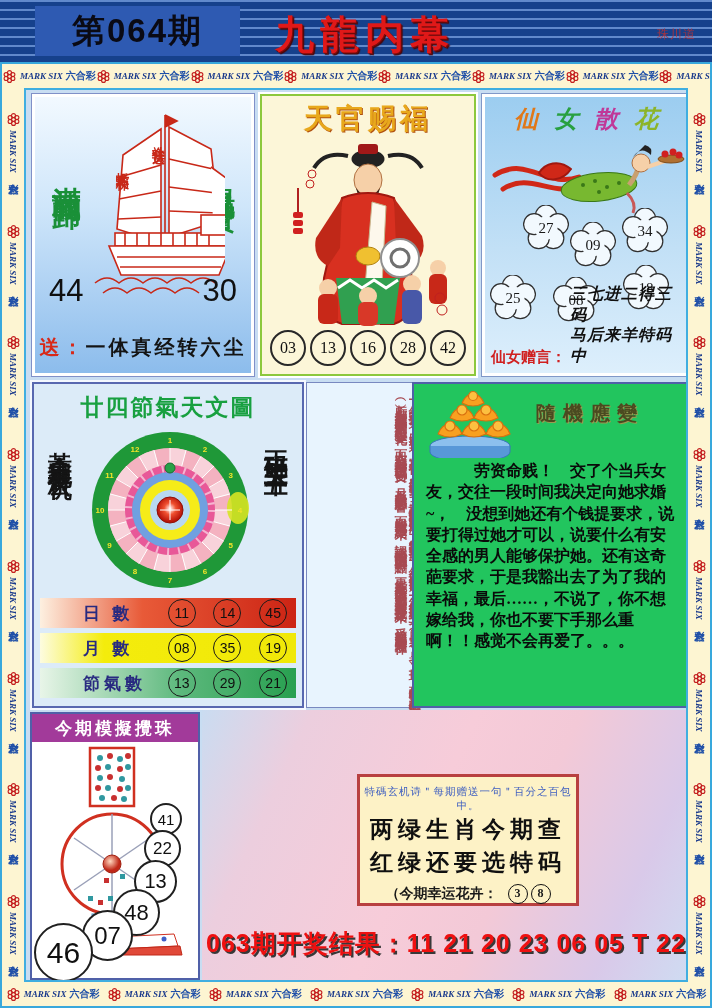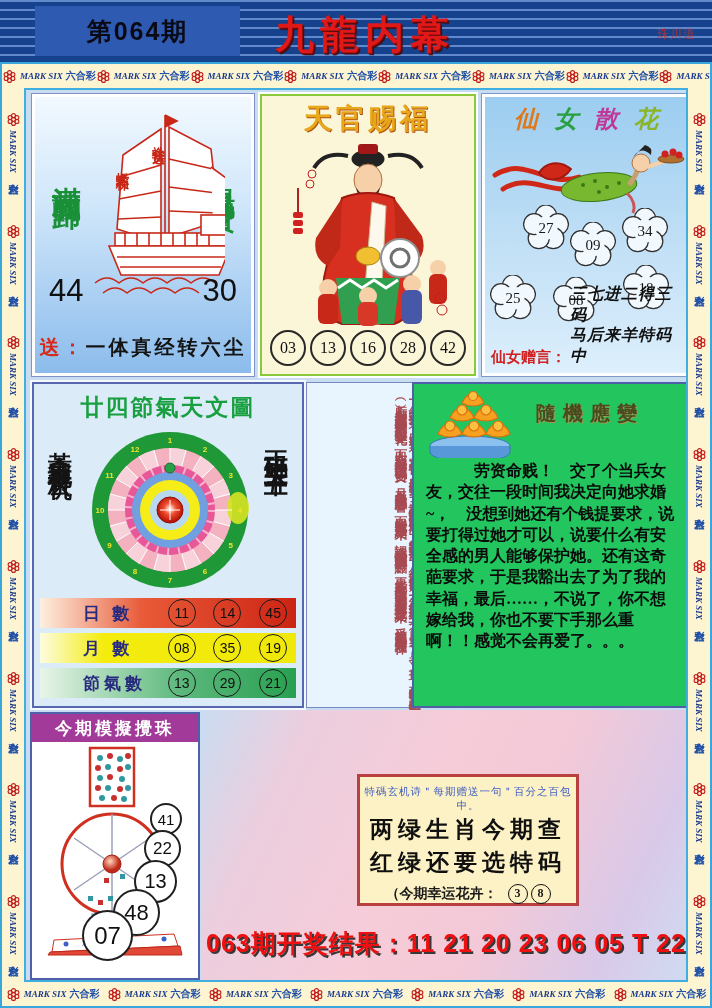--- a/index.html
+++ b/index.html
@@ -3,21 +3,21 @@
 <meta charset="utf-8">
 <style>
   html,body{margin:0;padding:0;}
   body{width:712px;height:1008px;overflow:hidden;font-family:"Liberation Sans","DejaVu Sans",sans-serif;}
   .page{position:relative;width:712px;height:1008px;background:#c8ddf2;}
 
   
   .header{position:absolute;left:0;top:0;width:712px;height:62px;background:#16418c;}
   .header .stripes{position:absolute;inset:0;background:repeating-linear-gradient(180deg,rgba(110,150,215,.85) 0 2px,transparent 2px 9px);}
   .issue-box{position:absolute;left:35px;top:6px;width:205px;height:50px;background:#2e5ab2;display:flex;align-items:center;justify-content:center;}
-  .issue-box span{font-size:25px;font-weight:700;color:#0a0a14;letter-spacing:2px;}
+  .issue-box span{font-size:33px;font-weight:700;color:#0a0a14;letter-spacing:2px;}
   .page-title{position:absolute;left:255px;top:8px;width:220px;text-align:center;font-size:39px;font-weight:700;color:#e01818;letter-spacing:6px;font-family:"Liberation Serif","DejaVu Serif",serif;text-shadow:1px 1px 0 #7a0c0c,2px 2px 1px #4a0606;}
   .stamp{position:absolute;right:16px;top:26px;font-size:12px;color:#c03030;opacity:.8;letter-spacing:1px;}
 
   
   .frame{position:absolute;left:0;top:62px;width:712px;height:946px;box-sizing:border-box;border:2px solid #38a8dc;background:#fdf5d2;display:grid;grid-template-rows:24px 1fr 24px;}
   .frame-mid{display:grid;grid-template-columns:22px 1fr 22px;min-height:0;}
   .strip{display:flex;align-items:center;justify-content:space-around;overflow:hidden;background:#fdf5d2;}
   .strip.vert{writing-mode:vertical-rl;}
   .bunit{display:inline-flex;align-items:center;gap:3px;white-space:nowrap;}
   .strip.vert .bunit{writing-mode:vertical-rl;}
@@ -758,20 +758,21 @@
             <circle cx="34" cy="198" r="2.5" fill="#4060c8"></circle>
               <circle cx="132" cy="193" r="2.5" fill="#4060c8"></circle>
             <path d="M18,206 L148,200 L150,209 L16,209 Z" fill="#e04838" stroke="#c02818"></path>
           </svg>
           <div class="mballs">
               <div class="mball">41</div>
               <div class="mball">22</div>
               <div class="mball">13</div>
               <div class="mball">48</div>
               <div class="mball">07</div>
+              <div class="mball">46</div>
             </div>
         </div>
 
         <div class="panel bottomright">
           <div class="poem">
             <div class="poem-intro">特碼玄机诗＂每期赠送一句＂百分之百包中。</div>
             <div class="poem-line">两绿生肖今期查</div>
             <div class="poem-line">红绿还要选特码</div>
             <div class="lucky">
               <span>（今期幸运花卉：</span>

